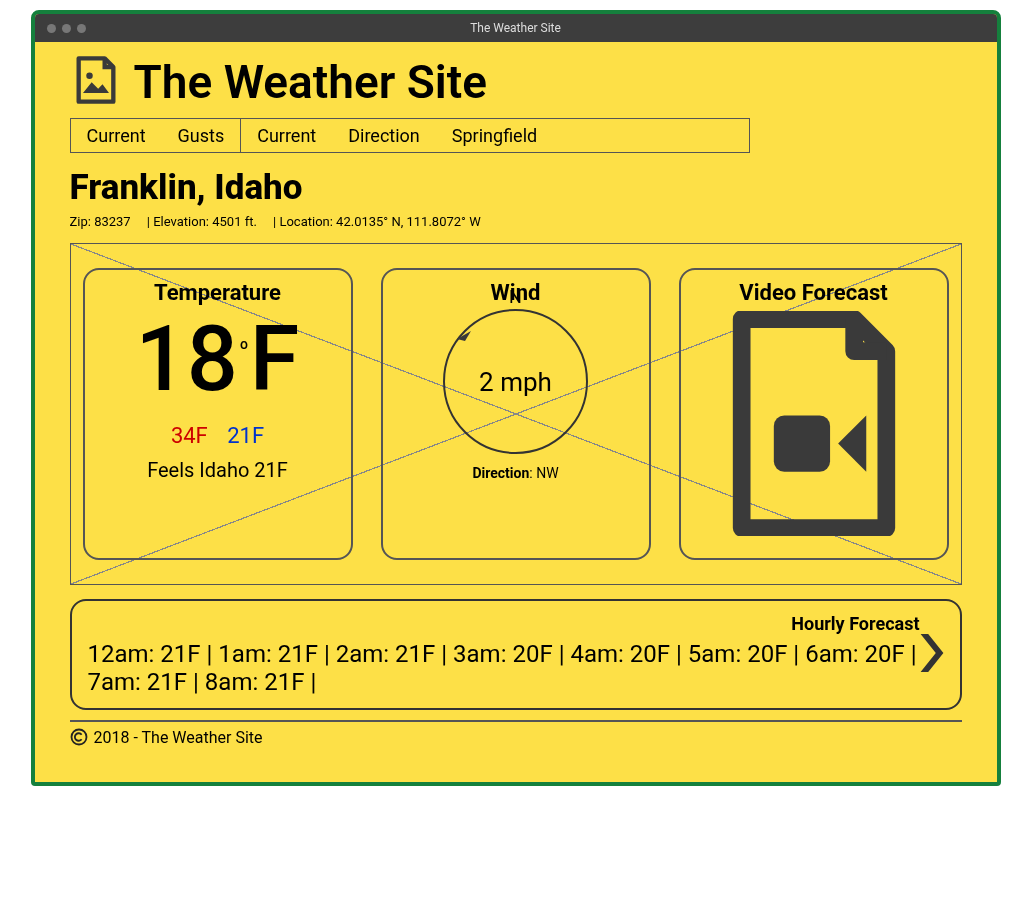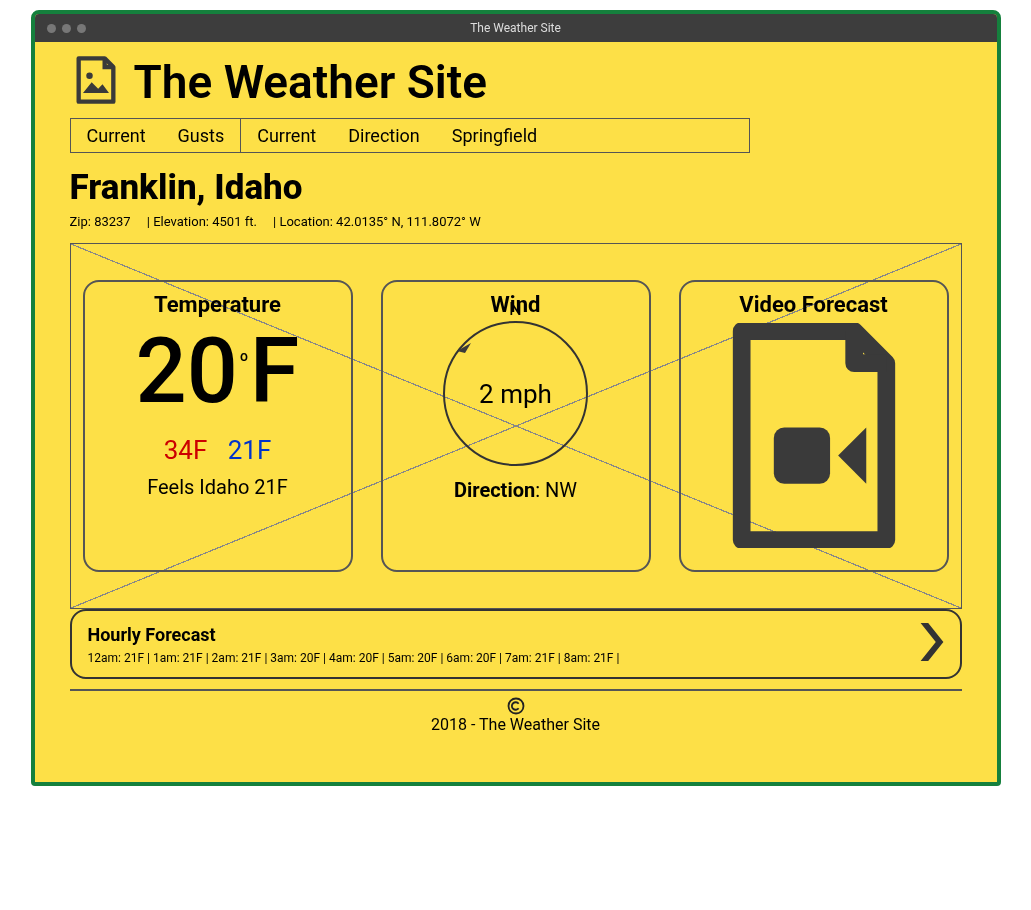--- a/index.html
+++ b/index.html
@@ -87,22 +87,23 @@
     }
     .meta {
       font-size: 13px;
       margin-bottom: 14px;
     }
     .meta b {
       font-weight: 400;
     }
     .cards-wrapper {
       border: 1px solid #555;
-      padding: 36px 12px;
+      padding: 24px 12px;
       position: relative;
+      margin-bottom: 14px;
     }
     .cards-wrapper::before,
     .cards-wrapper::after {
       content: "";
       position: absolute;
       left: 0;
       right: 0;
       top: 0;
       bottom: 0;
       pointer-events: none;
@@ -141,21 +142,21 @@
       justify-content: center;
       padding-top: 6px;
     }
     .temp-deg {
       font-size: 14px;
       margin-top: 22px;
       margin-left: 2px;
       margin-right: 2px;
     }
     .temp-highlow {
-      font-size: 26px;
+      font-size: 22px;
       margin-top: 18px;
     }
     .temp-high { color: #cc0000; }
     .temp-low { color: #0033cc; margin-left: 14px; }
     .temp-feels {
       font-size: 20px;
       margin-top: 10px;
     }
     .wind-dial {
       position: relative;
@@ -176,21 +177,21 @@
     .wind-speed {
       font-size: 26px;
       text-align: right;
     }
     .wind-arrow {
       position: absolute;
       top: 20px;
       left: 12px;
     }
     .wind-meta {
-      font-size: 20px;
+      font-size: 14px;
       line-height: 1.4;
     }
     .video-icon svg {
       width: 200px;
       height: 225px;
       margin-top: 2px;
     }
     .hourly {
       border: 2px solid #333;
       border-radius: 16px;
@@ -200,39 +201,38 @@
       justify-content: space-between;
       margin-bottom: 10px;
     }
     .hourly-content {
       flex: 1;
     }
     .hourly-title {
       font-size: 18px;
       font-weight: 700;
       margin-bottom: 6px;
+      text-align: right;
     }
     .hourly-list {
-      font-size: 12px;
+      font-size: 24px;
     }
     .hourly-arrow svg {
       width: 24px;
       height: 38px;
     }
     hr {
       border: none;
       border-top: 2px solid #555;
       margin-bottom: 6px;
     }
     .footer {
       display: flex;
-      align-items: center;
-      gap: 0;
+      gap: 6px;
       font-size: 16px;
-      flex-direction: column;
     }
     .copy {
       font-size: 20px;
       display: inline-flex;
     }
   </style>
 </head>
 <body>
 
 <div class="window">
@@ -274,21 +274,21 @@
     <div class="meta">
       <b>Zip:</b><span> 83237</span><span style="white-space:pre;">     | </span><b>Elevation</b><span>: 4501 ft.</span><span style="white-space:pre;">     | </span><b>Location:</b><span> 42.0135° N, 111.8072° W</span>
     </div>
 
     <div class="cards-wrapper">
       <div class="cards">
 
         <div class="card">
           <div class="card-title">Temperature</div>
           <div class="temp-big">
-            <span>20</span>
+            <span>18</span>
             <span class="temp-deg">o</span>
             <span>F</span>
           </div>
           <div class="temp-highlow">
             <span class="temp-high">34F</span>
             <span class="temp-low">21F</span>
           </div>
           <div class="temp-feels">Feels Idaho 21F</div>
         </div>
 

